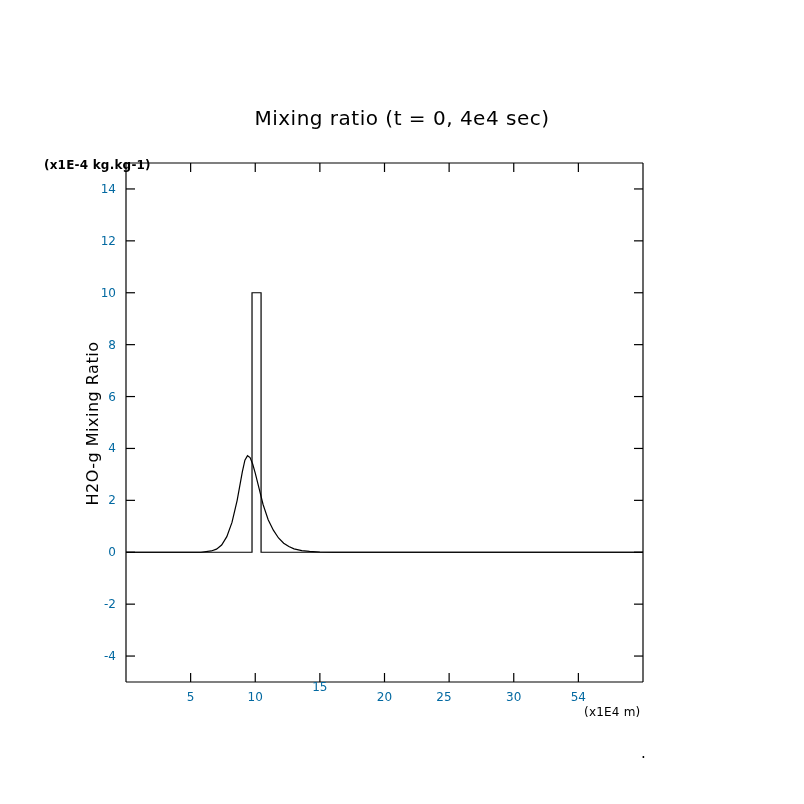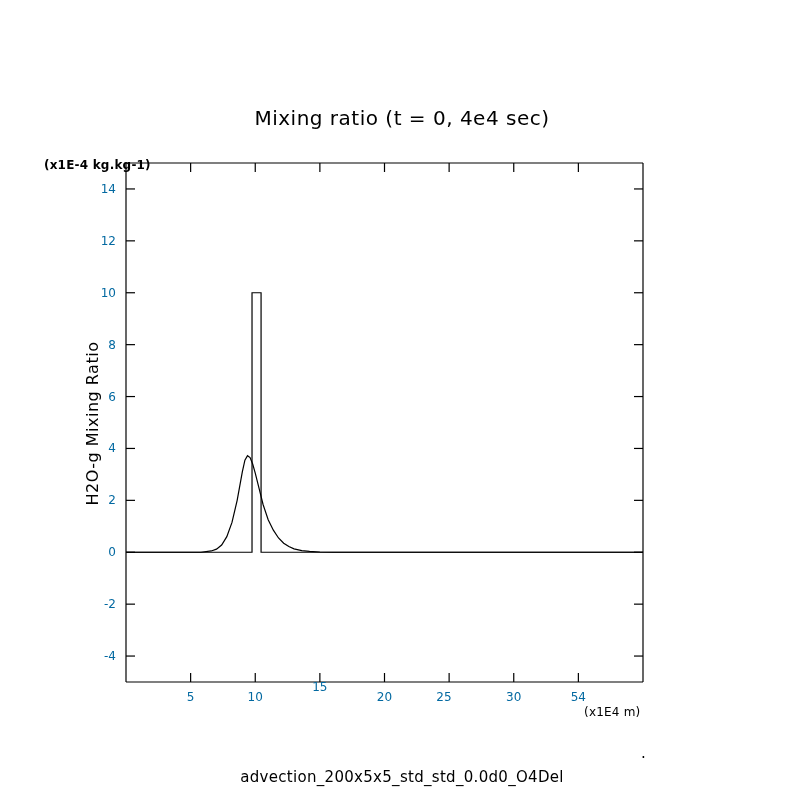--- a/index.html
+++ b/index.html
@@ -106,21 +106,20 @@
 
   <div class="txt" id="yunits-label">(x1E-4 kg.kg-1)</div>
 
   <div class="txt" id="xunits-label">(x1E4 m)</div>
 
 
   <div class="txt" id="yaxis-label">H2O-g Mixing Ratio</div>
 
   <div class="txt" id="footer-dot">.</div>
 
-  <div class="txt" id="footer-label">advection_200x5x5_std_std_0.0d0_O4Del</div>
 
   <svg id="plot-svg" width="804" height="804" style="position:absolute;left:0;top:0;">
     <g>
       <line id="axis-left" x1="126" y1="163" x2="126" y2="682" stroke="#000" stroke-width="1.2"></line>
       <line id="axis-right" x1="643" y1="163" x2="643" y2="682" stroke="#000" stroke-width="1.2"></line>
       <line id="axis-top" x1="126" y1="163" x2="643" y2="163" stroke="#000" stroke-width="1.2"></line>
       <line id="axis-bottom" x1="126" y1="682" x2="643" y2="682" stroke="#000" stroke-width="1.2"></line>
     </g>
     <g id="tick-marks">
         <line x1="126" y1="656.05" x2="135" y2="656.05" stroke="#000" stroke-width="1.2"></line>

